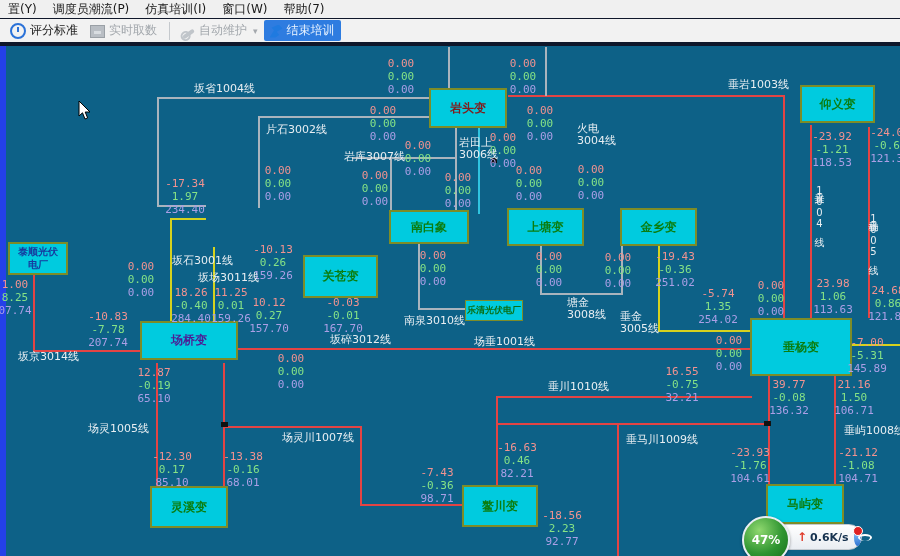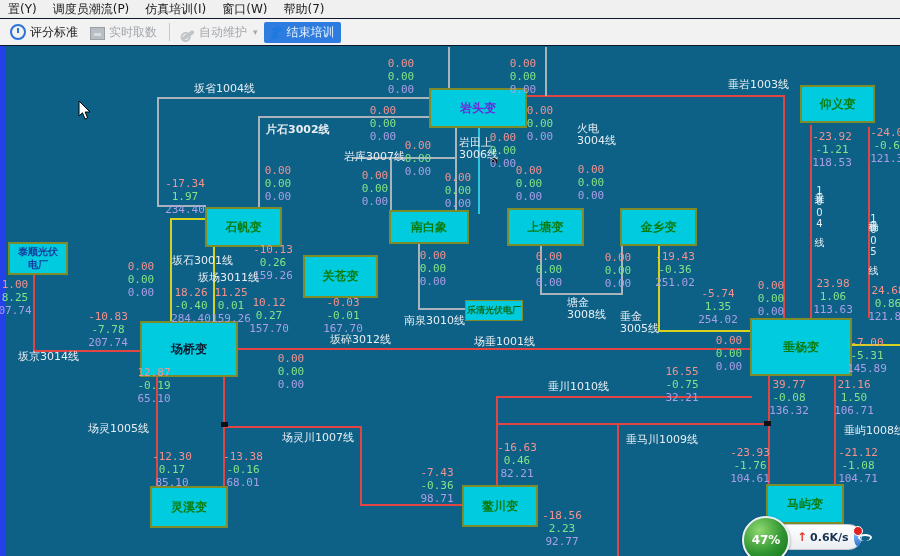--- a/index.html
+++ b/index.html
@@ -3,21 +3,21 @@
 <meta charset="utf-8">
 <style>
   html,body{margin:0;padding:0;}
   body{font-family:"DejaVu Sans",sans-serif;}
   #screen{position:relative;width:900px;height:556px;overflow:hidden;background:#0d6187;}
   
   #menubar{position:absolute;left:0;top:0;width:900px;height:18px;background:#f0f0f0;
     border-bottom:5px solid #0f172a;display:flex;align-items:center;font-size:12px;color:#1a1a1a;z-index:40;}
   .menu-item{padding:1px 8px;cursor:default;}
   #toolbar{position:absolute;left:0;top:19px;width:900px;height:27px;background:#f2f2f2;
-    border-bottom:1px solid #0f172a;display:flex;align-items:center;font-size:12px;z-index:40;padding-left:4px;box-sizing:border-box;}
+    border-bottom:4px solid #0f172a;display:flex;align-items:center;font-size:12px;z-index:40;padding-left:4px;box-sizing:border-box;}
   .tb-btn{display:flex;align-items:center;gap:4px;padding:2px 6px;border-radius:2px;white-space:nowrap;}
   .tb-btn.normal{color:#222;}
   .tb-btn.disabled{color:#a3a8ad;}
   .tb-btn.active{background:#2e7ce0;color:#eaf4ff;}
   .tb-sep{width:1px;height:18px;background:#c5c9cd;margin:0 6px;}
   .tb-icon{position:relative;width:15px;height:15px;display:inline-block;}
   .clock-icon{width:12px;height:12px;border:2px solid #2b72d8;border-radius:50%;}
   .clock-icon::after{content:"";position:absolute;left:5px;top:2px;width:2px;height:5px;background:#2b72d8;}
   .data-icon{background:#b9bec4;border:1px solid #9aa0a6;width:13px;height:11px;margin-top:2px;}
   .data-icon::after{content:"";position:absolute;left:3px;top:5px;width:7px;height:3px;background:#d9dde1;}
@@ -100,61 +100,58 @@
       <div class="seg" style="left: 448px; top: 47px; width: 2px; height: 41px; background: rgb(169, 180, 189);"></div>
       <div class="seg" style="left: 545px; top: 47px; width: 2px; height: 49px; background: rgb(169, 180, 189);"></div>
       <div class="seg" style="left: 478px; top: 128px; width: 2px; height: 86px; background: rgb(47, 196, 224);"></div>
       <div class="seg" style="left: 221px; top: 422px; width: 7px; height: 5px; background: rgb(17, 17, 17);"></div>
       <div class="seg" style="left: 764px; top: 421px; width: 7px; height: 5px; background: rgb(17, 17, 17);"></div>
       <div class="seg" style="left: 491px; top: 158px; width: 6px; height: 5px; background: rgb(17, 17, 17);"></div>
       <div class="station small" style="left: 8px; top: 242px; width: 60px; height: 33px; background: rgb(0, 203, 223); border-color: rgb(125, 140, 40); color: rgb(22, 58, 158);">
         <div>泰顺光伏</div>
         <div>电厂</div>
       </div>
-      <div class="station" style="left: 205px; top: 207px; width: 77px; height: 40px; background: rgb(0, 203, 223); border-color: rgb(125, 140, 40); color: rgb(11, 125, 16);">
-        <div>石帆变</div>
-      </div>
-      <div class="station" style="left: 429px; top: 88px; width: 98px; height: 40px; background: rgb(0, 203, 223); border-color: rgb(125, 140, 40); color: #6d28d9; font-family: Liberation Serif, serif;">
+      <div class="station" style="left: 429px; top: 88px; width: 78px; height: 40px; background: rgb(0, 203, 223); border-color: rgb(125, 140, 40); color: #7f1d1d; font-family: Liberation Serif, serif;">
         <div>岩头变</div>
       </div>
       <div class="station" style="left: 389px; top: 210px; width: 80px; height: 34px; background: rgb(0, 203, 223); border-color: rgb(125, 140, 40); color: rgb(11, 125, 16);">
         <div>南白象</div>
       </div>
       <div class="station" style="left: 507px; top: 208px; width: 77px; height: 38px; background: rgb(0, 203, 223); border-color: rgb(125, 140, 40); color: rgb(11, 125, 16);">
         <div>上塘变</div>
       </div>
       <div class="station" style="left: 303px; top: 255px; width: 75px; height: 43px; background: rgb(0, 203, 223); border-color: rgb(125, 140, 40); color: rgb(11, 125, 16);">
         <div>关苍变</div>
       </div>
       <div class="station" style="left: 620px; top: 208px; width: 77px; height: 38px; background: rgb(0, 203, 223); border-color: rgb(125, 140, 40); color: rgb(11, 125, 16);">
         <div>金乡变</div>
       </div>
       <div class="station" style="left: 800px; top: 85px; width: 75px; height: 38px; background: rgb(0, 203, 223); border-color: rgb(125, 140, 40); color: rgb(11, 125, 16);">
         <div>仰义变</div>
       </div>
-      <div class="station" style="left: 140px; top: 321px; width: 98px; height: 56px; background: rgb(0, 203, 223); border-color: rgb(125, 140, 40); color: #0f172a;">
+      <div class="station" style="left: 140px; top: 321px; width: 98px; height: 39px; background: rgb(0, 203, 223); border-color: rgb(125, 140, 40); color: #4c1d95;">
         <div>场桥变</div>
       </div>
       <div class="station" style="left: 750px; top: 318px; width: 102px; height: 58px; background: rgb(0, 203, 223); border-color: rgb(125, 140, 40); color: rgb(11, 125, 16);">
         <div>垂杨变</div>
       </div>
       <div class="station" style="left: 150px; top: 486px; width: 78px; height: 42px; background: rgb(0, 203, 223); border-color: rgb(125, 140, 40); color: rgb(11, 125, 16);">
         <div>灵溪变</div>
       </div>
       <div class="station" style="left: 462px; top: 485px; width: 76px; height: 42px; background: rgb(0, 203, 223); border-color: rgb(125, 140, 40); color: rgb(11, 125, 16);">
         <div>鳌川变</div>
       </div>
       <div class="station" style="left: 766px; top: 484px; width: 78px; height: 40px; background: rgb(0, 203, 223); border-color: rgb(125, 140, 40); color: rgb(11, 125, 16);">
         <div>马屿变</div>
       </div>
       <div class="station tiny" style="left: 465px; top: 300px; width: 58px; height: 21px; background: rgb(0, 203, 223); border-color: rgb(125, 140, 40); color: rgb(10, 110, 20);">
         <div>乐清光伏电厂</div>
       </div>
       <div class="linelabel" style="left: 158px; top: 83px; color: rgb(232, 238, 242); margin-left: 36px;">坂省1004线</div>
-      <div class="linelabel" style="left: 266px; top: 124px; color: rgb(232, 238, 242); font-weight: bold;">片石3002线</div>
+      <div class="linelabel" style="left: 266px; top: 124px; color: rgb(232, 238, 242);">片石3002线</div>
       <div class="linelabel" style="left: 344px; top: 151px; color: rgb(232, 238, 242);">岩库3007线</div>
       <div class="linelabel" style="left: 459px; top: 137px; color: rgb(232, 238, 242);">岩田上
 3006线</div>
       <div class="linelabel" style="left: 577px; top: 123px; color: rgb(232, 238, 242);">火电
 3004线</div>
       <div class="linelabel" style="left: 728px; top: 79px; color: rgb(232, 238, 242);">垂岩1003线</div>
       <div class="linelabel v" style="left: 814px; top: 185px; color: rgb(232, 238, 242);">垂义1004线</div>
       <div class="linelabel v" style="left: 868px; top: 213px; color: rgb(232, 238, 242);">垂杨1005线</div>
       <div class="linelabel" style="left: 172px; top: 255px; color: rgb(232, 238, 242);">坂石3001线</div>
       <div class="linelabel" style="left: 198px; top: 272px; color: rgb(232, 238, 242);">坂场3011线</div>

